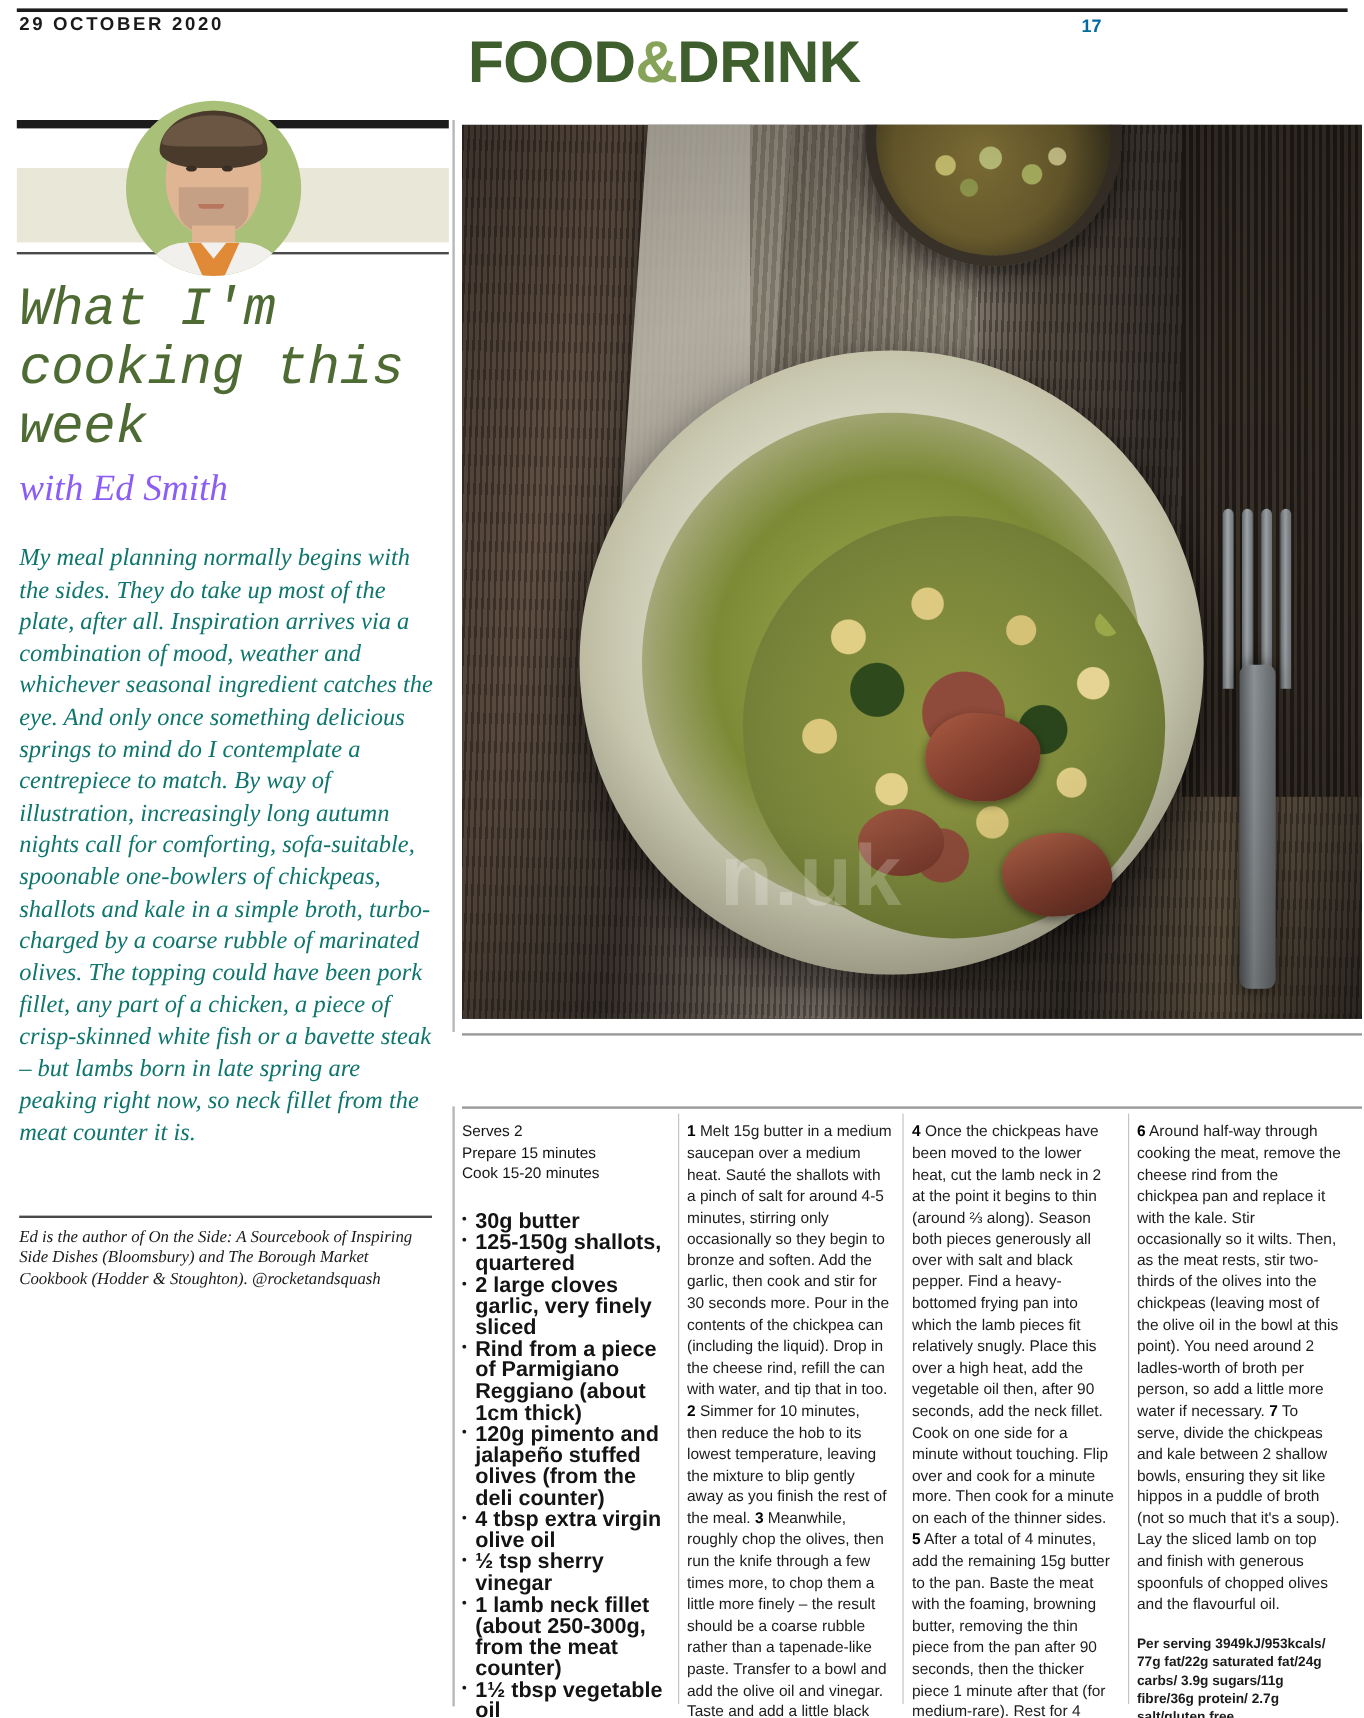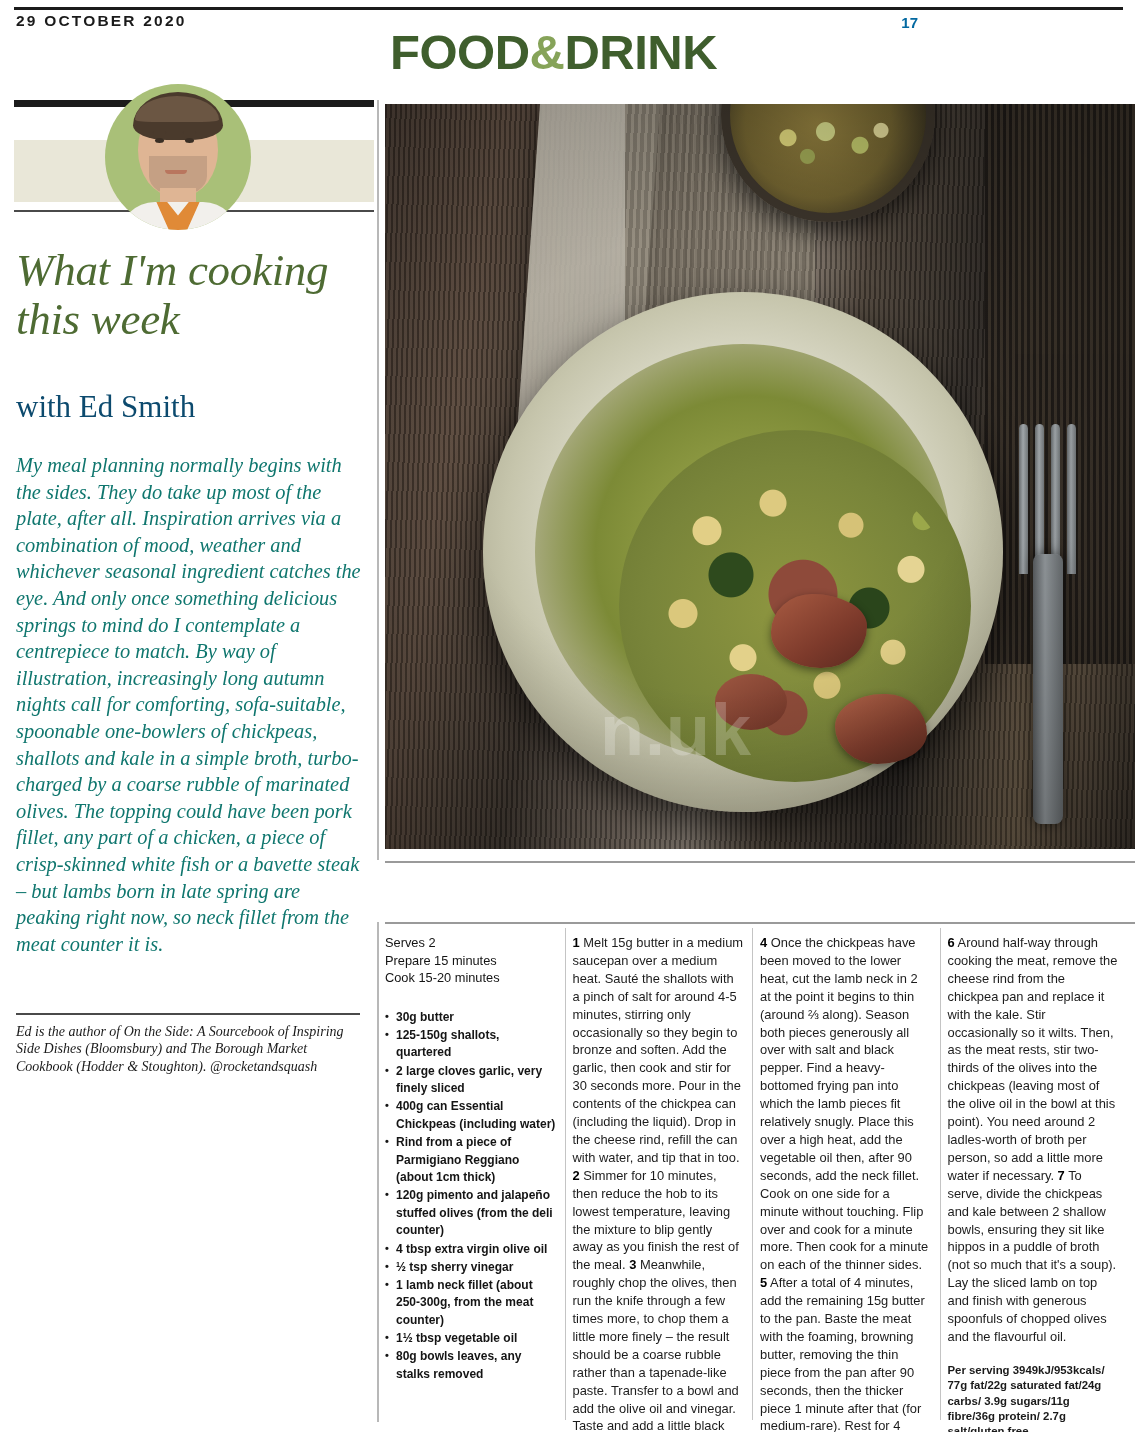--- a/index.html
+++ b/index.html
@@ -99,30 +99,30 @@
     position: absolute; left: 14px; top: 118px; width: 120px; height: 36px;
     border-radius: 40px 40px 0 0; background: #f2f0ec;
   }
   .portrait .apron {
     position: absolute; left: 46px; top: 118px; width: 54px; height: 34px;
     background: #e08a37;
     clip-path: polygon(10% 0, 30% 0, 50% 40%, 70% 0, 90% 0, 62% 100%, 38% 100%);
   }
 
   .headline {
-    position: absolute; left: 16px; top: 246px; width: 340px;
-    font-family: Liberation Serif, serif;
+    position: absolute; left: 16px; top: 234px; width: 340px;
+    font-family: Liberation Mono, monospace;
     font-style: italic; font-size: 45px; line-height: 49px;
     color: #4e6b33; letter-spacing: -0.3px;
   }
   .byline {
     position: absolute; left: 16px; top: 390px; width: 340px;
     font-family: "Liberation Serif", serif;
-    font-size: 31px; line-height: 34px;
-    color: #0c4a6e;
+    font-style: italic; font-size: 31px; line-height: 34px;
+    color: #8b5cf6;
   }
   .standfirst {
     position: absolute; left: 16px; top: 452px; width: 346px;
     font-family: "Liberation Serif", serif;
     font-style: italic; font-size: 20.4px; line-height: 26.6px;
     color: #0f766e; text-align: left;
   }
   .bio-rule {
     position: absolute; left: 16px; top: 1013px; width: 344px; height: 2px;
     background: #4a4a4a;
@@ -292,21 +292,21 @@
     content: ""; position: absolute; left: -8px; top: -6px; width: 1px; height: 492px;
     background: #c4c4c4;
   }
   .col:first-child::after { display: none; }
 
   .meta { font-size: 12.8px; line-height: 17.6px; color: #141414; }
   .meta b { font-weight: 400; }
   .ing { margin-top: 22px; }
   .ing li {
     list-style: none; position: relative; padding-left: 11px;
-    font-size: 12px; line-height: 17.6px; color: #141414; font-weight: 600;
+    font-size: 18px; line-height: 17.6px; color: #141414; font-weight: 600;
     margin-bottom: 0.5px;
   }
   .ing li::before {
     content: "\2022"; position: absolute; left: 0; top: -1px;
     font-size: 11px; color: #141414;
   }
   .steps { font-size: 12.9px; line-height: 17.9px; color: #1c1c1c; text-align: left; }
   .steps .num { font-weight: 700; color: #000; }
   .nutr {
     margin-top: 17px; font-size: 11.4px; line-height: 15.4px;
@@ -392,21 +392,20 @@
     <div class="col">
       <div class="meta">
         <div><b>Serves</b> <span>2</span></div>
         <div><b>Prepare</b> <span>15 minutes</span></div>
         <div><b>Cook</b> <span>15-20 minutes</span></div>
       </div>
       <ul class="ing">
         <li>30g butter</li>
         <li>125-150g shallots, quartered</li>
         <li>2 large cloves garlic, very finely sliced</li>
-        <li>400g can Essential Chickpeas (including water)</li>
         <li>Rind from a piece of Parmigiano Reggiano (about 1cm thick)</li>
         <li>120g pimento and jalapeño stuffed olives (from the deli counter)</li>
         <li>4 tbsp extra virgin olive oil</li>
         <li>½ tsp sherry vinegar</li>
         <li>1 lamb neck fillet (about 250-300g, from the meat counter)</li>
         <li>1½ tbsp vegetable oil</li>
         <li>80g bowls leaves, any stalks removed</li>
       </ul>
     </div>
 

